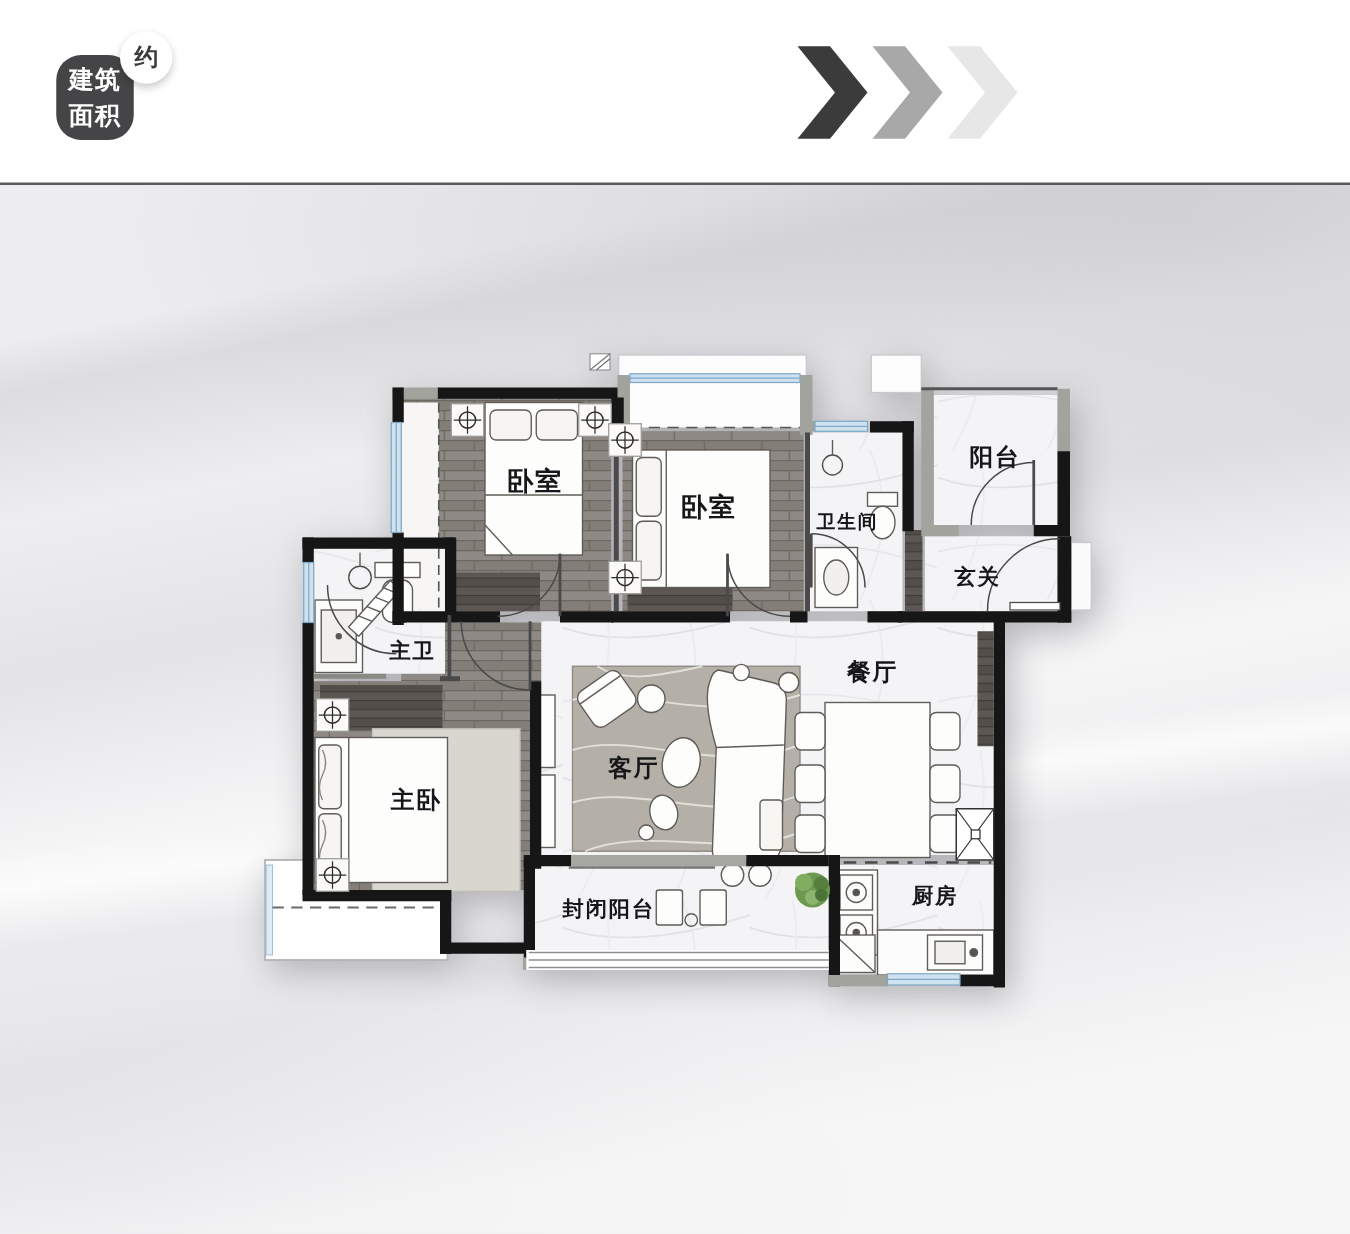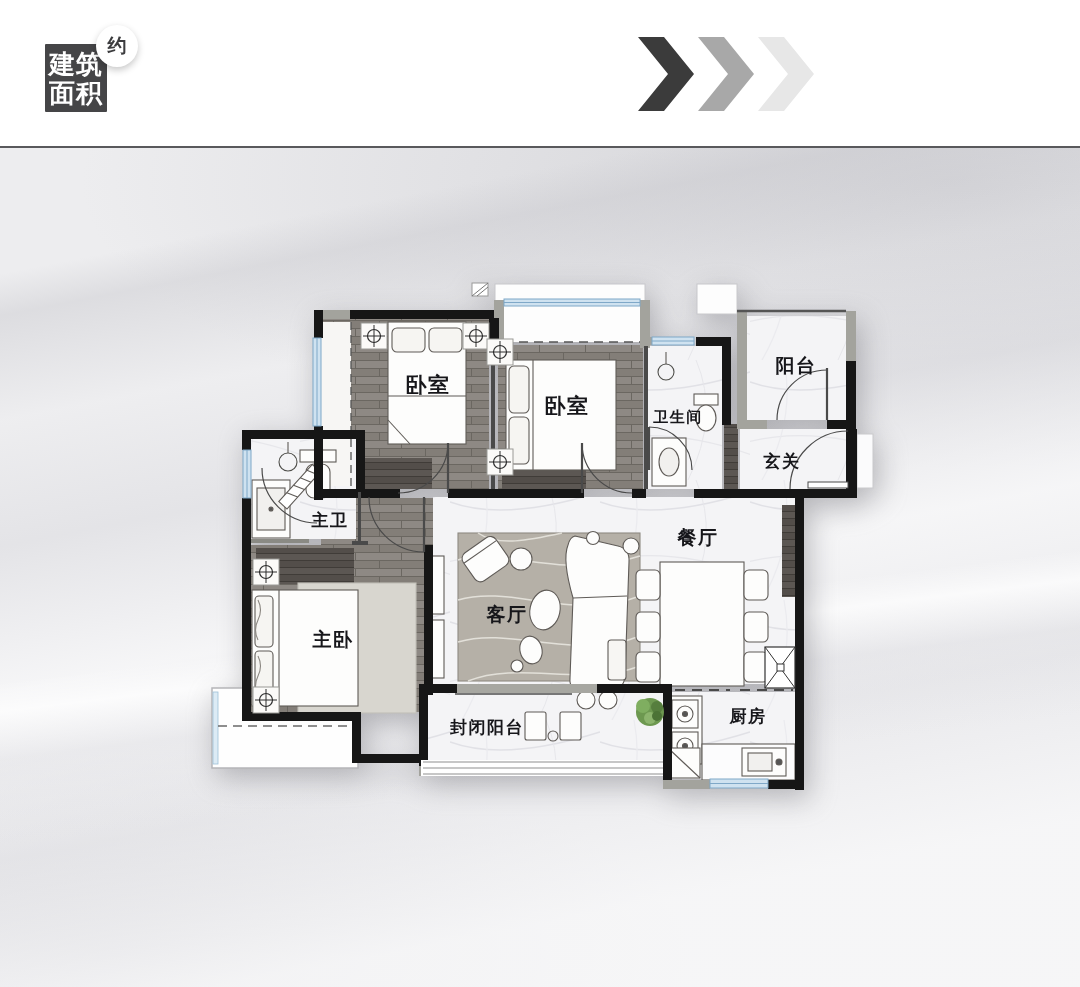--- a/index.html
+++ b/index.html
@@ -5,22 +5,22 @@
   html,body{margin:0;padding:0;}
   body{
     width:1080px;height:987px;position:relative;overflow:hidden;
     background:#ffffff;
     font-family:"Liberation Sans","DejaVu Sans",sans-serif;
   }
   
   .header{position:absolute;left:0;top:0;width:1080px;height:146px;background:#fff;}
   .badge{
     position:absolute;left:45px;top:44px;width:62px;height:68px;
-    background:#454547;border-radius:1px;color:#fff;
-    font-size:26px;font-weight:bold;line-height:29px;text-align:center;
+    background:#454547;border-radius:20px;color:#fff;
+    font-size:20px;font-weight:bold;line-height:29px;text-align:center;
     padding-top:6px;box-sizing:border-box;letter-spacing:1px;
   }
   .approx-circle{
     position:absolute;left:96px;top:25px;width:42px;height:42px;border-radius:50%;
     background:#ffffff;box-shadow:0 3px 7px rgba(0,0,0,.22);
     display:flex;align-items:center;justify-content:center;
     font-size:19px;font-weight:bold;color:#3c3c3e;z-index:2;
   }
   .title{
     position:absolute;left:162px;top:16px;height:100px;

